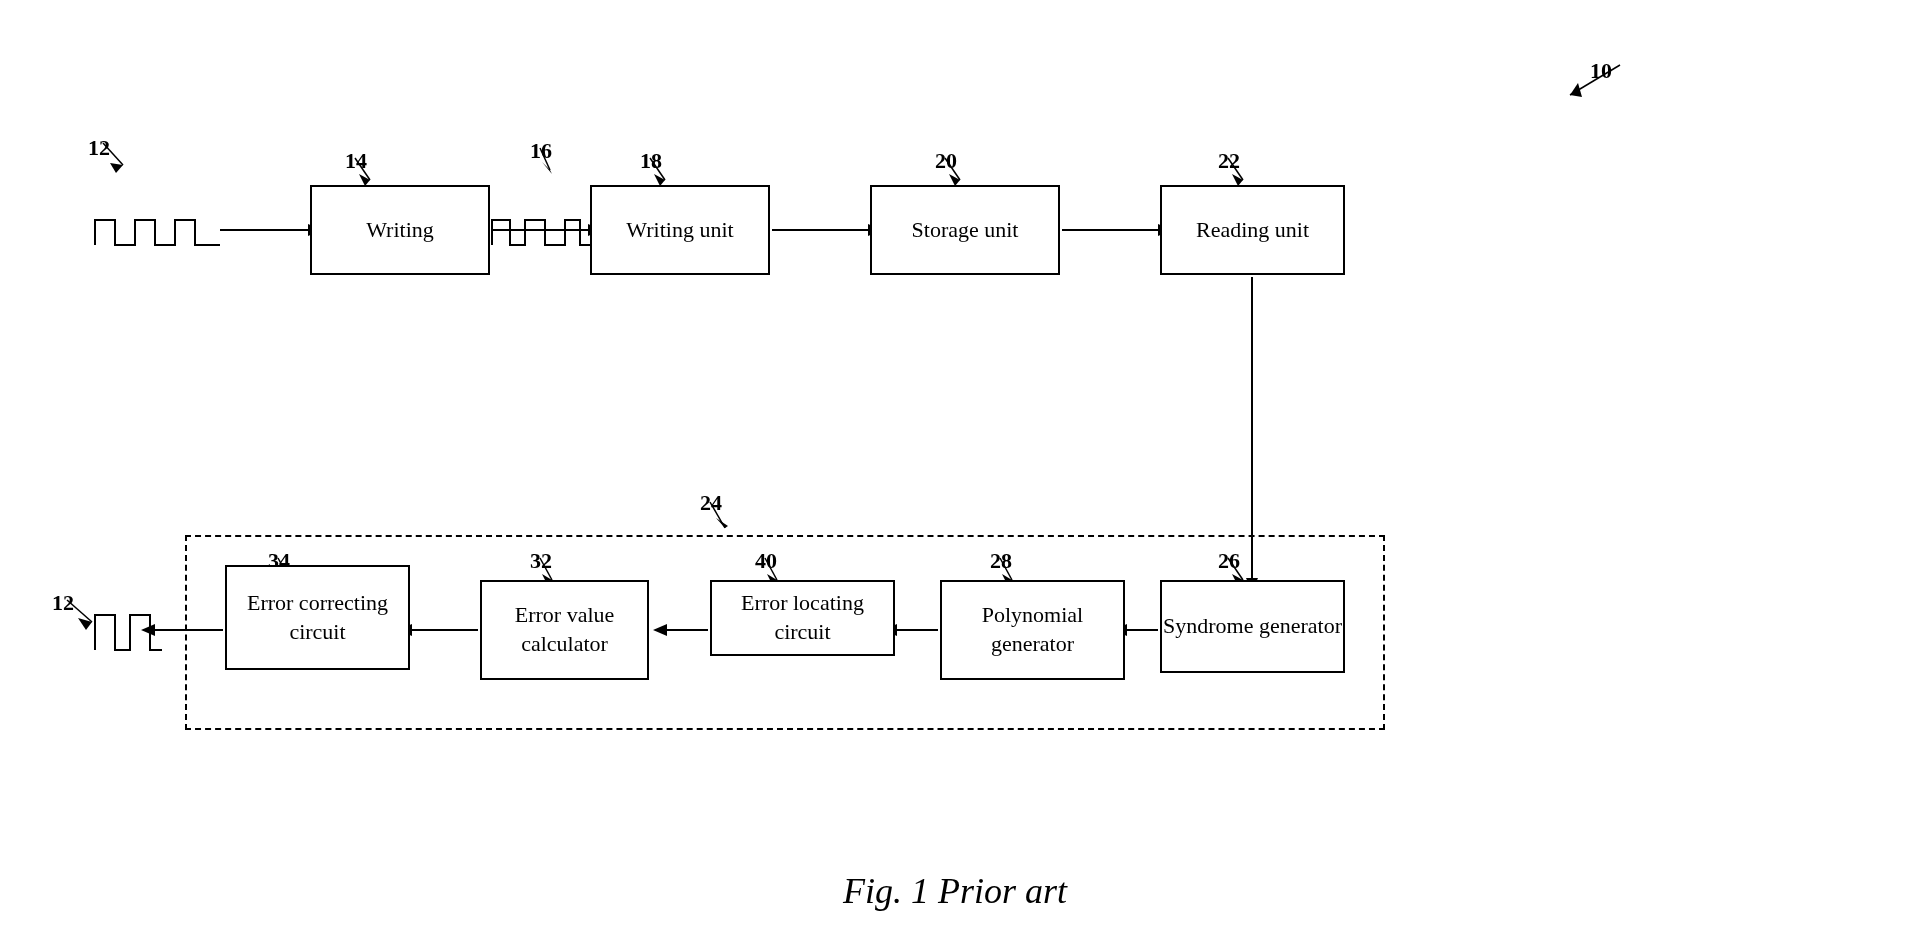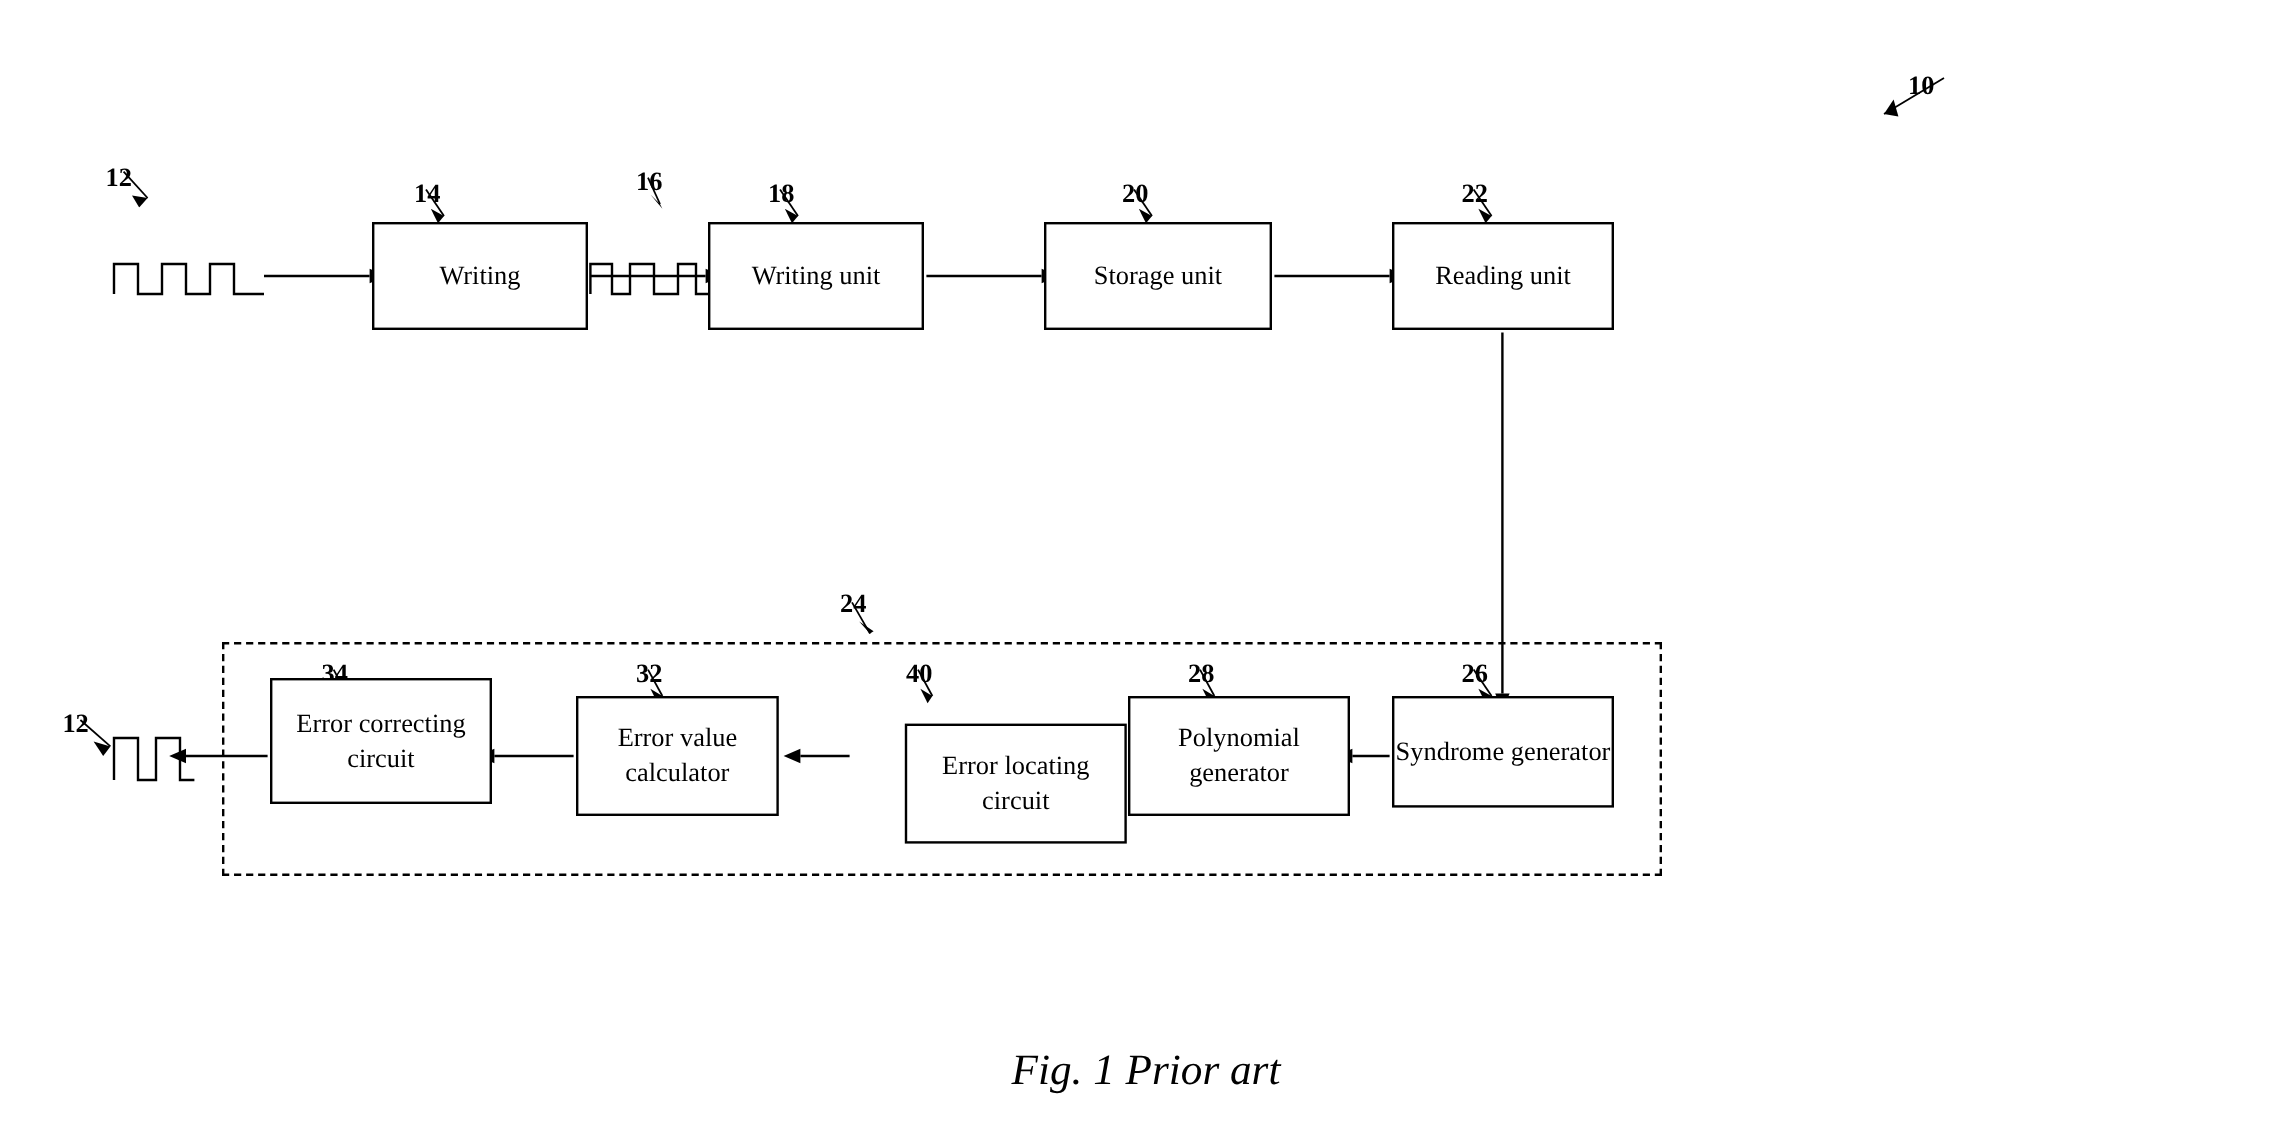--- a/index.html
+++ b/index.html
@@ -53,22 +53,22 @@
     
     #syndrome-generator {
       left: 1160px; top: 580px;
       width: 185px; height: 93px;
     }
     #polynomial-generator {
       left: 940px; top: 580px;
       width: 185px; height: 100px;
     }
     #error-locating {
-      left: 710px; top: 603px;
-      width: 185px; height: 100px; margin-left: 44px;
+      left: 710px; top: 580px;
+      width: 185px; height: 76px;
     }
     #error-value {
       left: 480px; top: 580px;
       width: 169px; height: 100px;
     }
     #error-correcting {
       left: 225px; top: 565px;
       width: 185px; height: 105px;
     }
 

